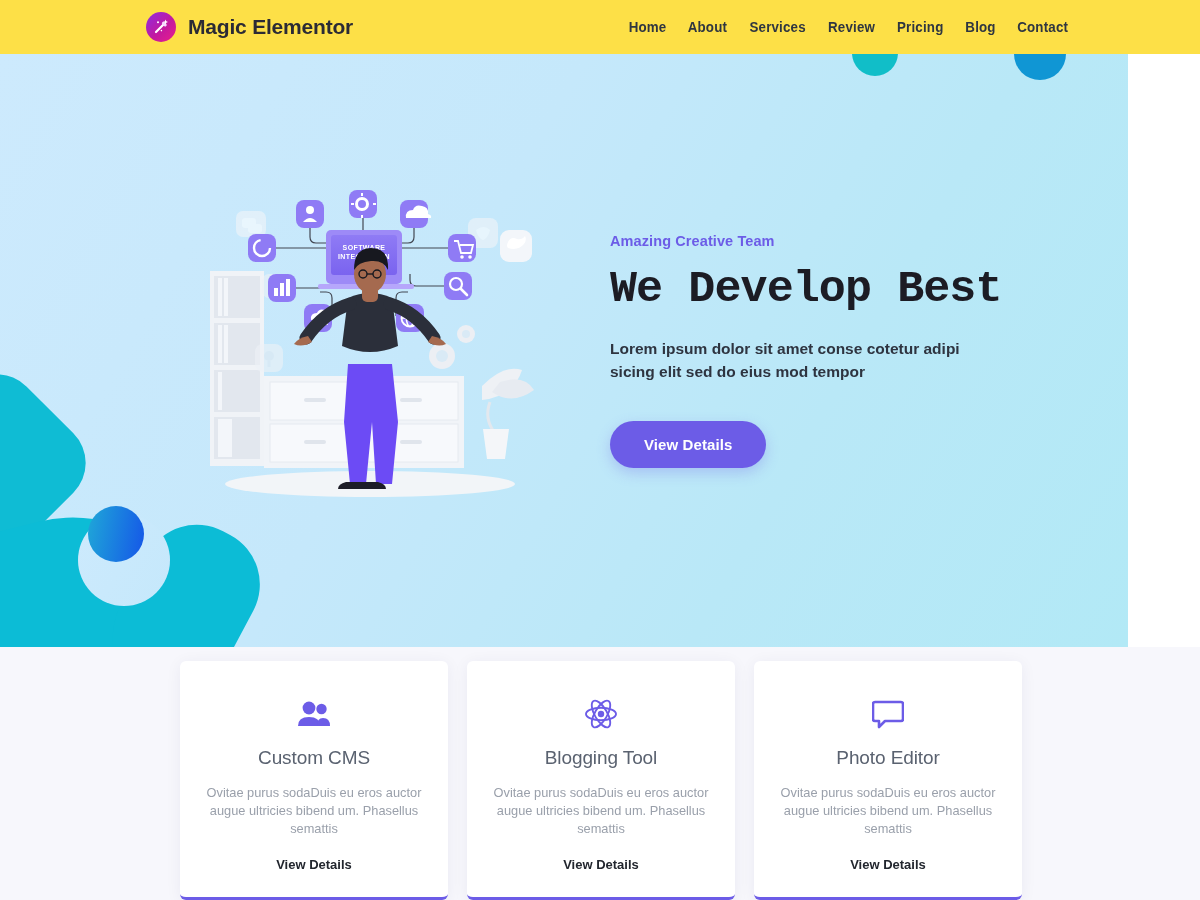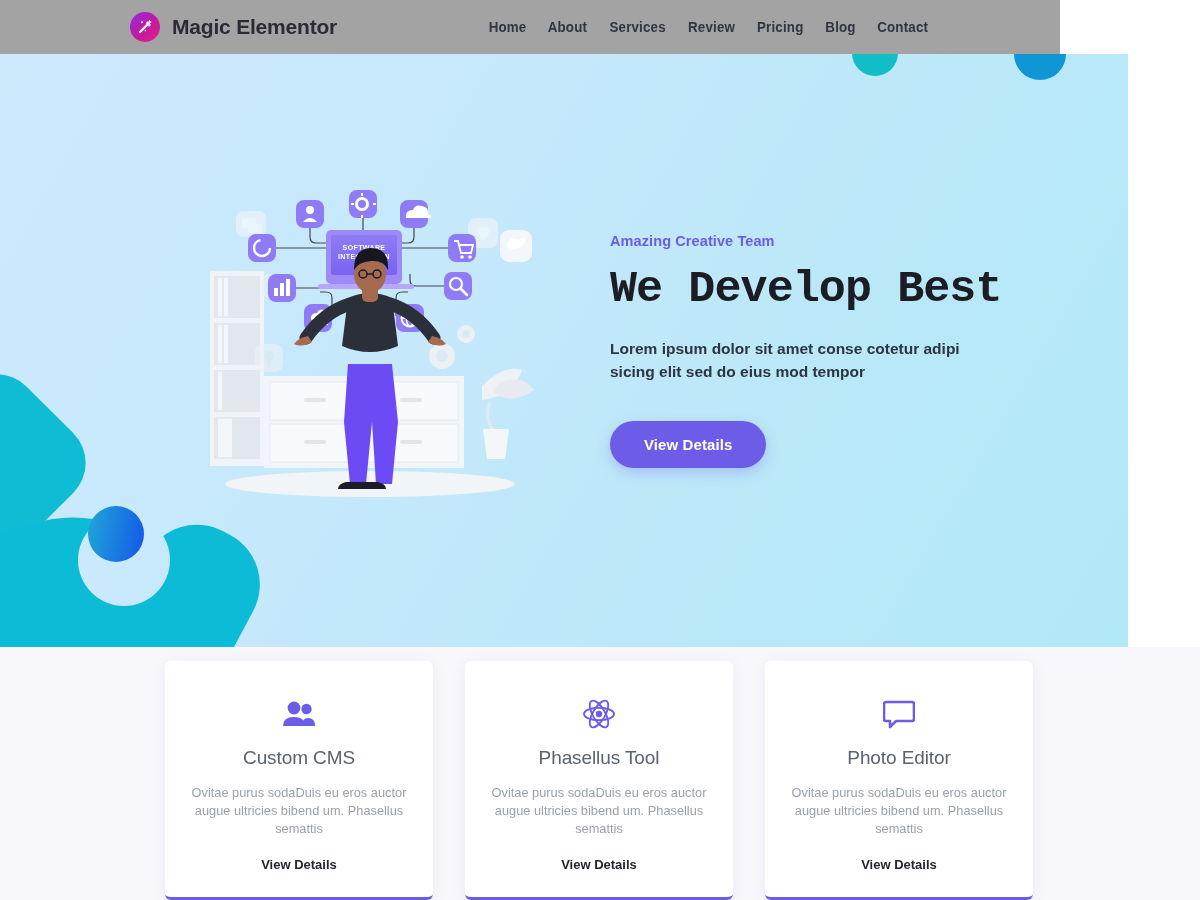--- a/index.html
+++ b/index.html
@@ -6,24 +6,24 @@
   html, body { width:1200px; height:900px; }
   body {
     font-family:"Liberation Sans", sans-serif;
     background:#ffffff;
     overflow:hidden;
     -webkit-font-smoothing:antialiased;
   }
 
   
   .header {
-    height:54px; width:1060px;
-    background:#a3a3a3;
+    height:54px; width:1200px;
+    background:#fde047;
     display:flex; align-items:center;
-    position:relative; z-index:50;
+    position:relative; z-index:50;padding-left:16px;
   }
   .brand { display:flex; align-items:center; margin-left:130px; gap:12px; }
   .logo-circle {
     width:30px; height:30px; border-radius:50%;
     background:linear-gradient(135deg,#8e2de2 0%,#c3199f 55%,#e91e8c 100%);
     position:relative; flex:none;
   }
   .logo-circle svg { position:absolute; top:6px; left:6px; }
   .brand-name {
     font-size:21px; font-weight:bold; color:#2b2b35;
@@ -113,22 +113,22 @@
   
   .ill { position:absolute; inset:0; }
   .ill svg { display:block; }
 
   
   .cards-section {
     position:relative; width:1200px; height:253px;
     background:#f7f7fc;
   }
   .cards {
-    position:absolute; left:165px; top:14px;
-    display:flex; gap:32px;
+    position:absolute; left:180px; top:14px;
+    display:flex; gap:19px;
   }
   .card {
     width:268px; height:239px;
     background:#ffffff;
     border-radius:6px;
     border-bottom:3px solid #6c5ce7;
     box-shadow:0 2px 16px rgba(40,40,90,.06);
     padding:36px 26px 0 26px;
     text-align:center;
     display:flex; flex-direction:column; align-items:center;
@@ -359,21 +359,21 @@
       <div class="card-icon">
         <svg width="34" height="32" viewBox="0 0 34 32">
           <g fill="none" stroke="#6c5ce7" stroke-width="1.9">
             <ellipse cx="17" cy="16" rx="15" ry="6.2"></ellipse>
             <ellipse cx="17" cy="16" rx="15" ry="6.2" transform="rotate(60 17 16)"></ellipse>
             <ellipse cx="17" cy="16" rx="15" ry="6.2" transform="rotate(120 17 16)"></ellipse>
           </g>
           <circle cx="17" cy="16" r="3.2" fill="#6c5ce7"></circle>
         </svg>
       </div>
-      <div class="card-title">Phasellus Tool</div>
+      <div class="card-title">Blogging Tool</div>
       <div class="card-text">Ovitae purus sodaDuis eu eros auctor augue ultricies bibend um. Phasellus semattis</div>
       <a class="card-link">View Details</a>
     </div>
 
     <div class="card">
       <div class="card-icon">
         <svg width="32" height="30" viewBox="0 0 32 30">
           <path d="M3 3 h26 a2 2 0 0 1 2 2 v15 a2 2 0 0 1 -2 2 h-16 l-6 6 v-6 h-4 a2 2 0 0 1 -2 -2 v-15 a2 2 0 0 1 2 -2z" fill="none" stroke="#6c5ce7" stroke-width="2.6" stroke-linejoin="round"></path>
         </svg>
       </div>

